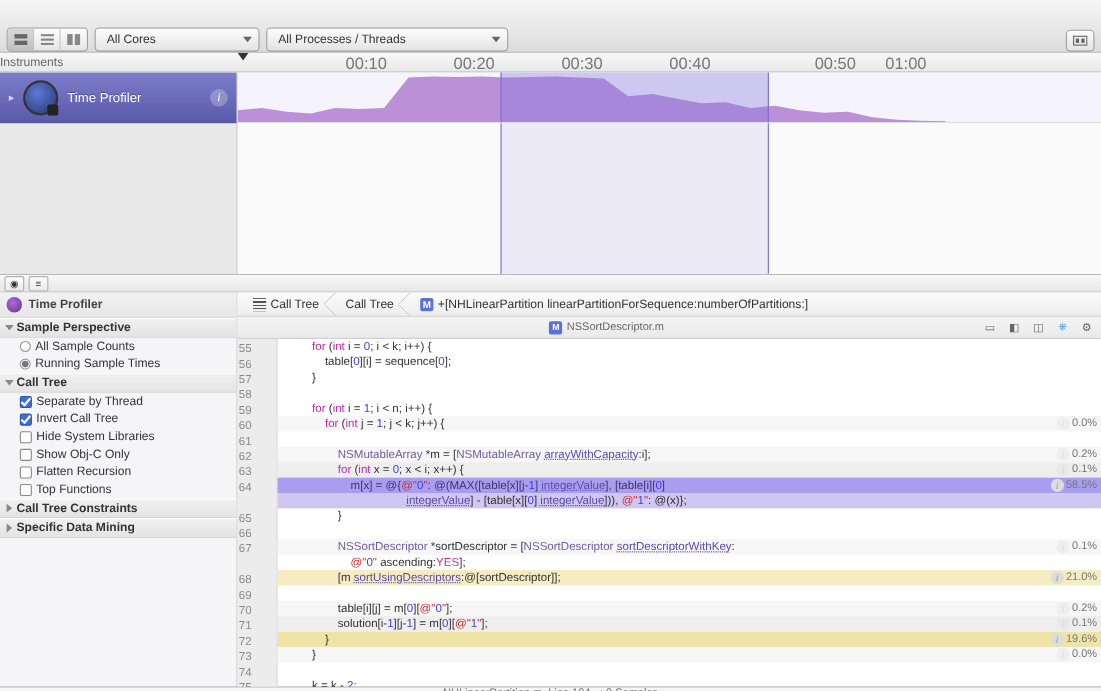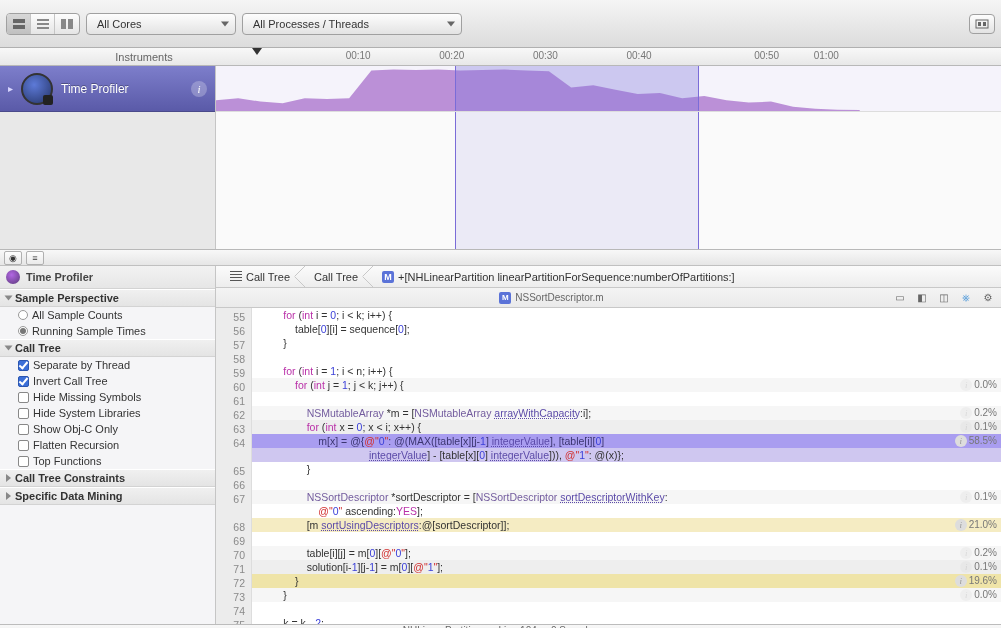--- a/index.html
+++ b/index.html
@@ -1,32 +1,32 @@
 <!DOCTYPE html>
 <html><head>
 <meta charset="utf-8">
 <style>
 * { margin:0; padding:0; box-sizing:border-box; font-family:"Lucida Grande","Helvetica Neue",sans-serif; }
 body { width:1001px; height:628px; background:#e8e8e8; overflow:hidden; font-size:11px; color:#333; }
 
 
-.toolbar { height:48px; background:linear-gradient(#f5f5f5,#dcdcdc); border-bottom:1px solid #b0b0b0; display:flex; align-items:center; padding:0 6px; gap:6px; }
+.toolbar { height:48px; background:linear-gradient(#f5f5f5,#dcdcdc); border-bottom:1px solid #b0b0b0; display:flex; align-items:flex-end; padding:0 6px; gap:6px; }
 .tb-seg { display:flex; border:1px solid #a0a0a0; border-radius:4px; overflow:hidden; background:linear-gradient(#fdfdfd,#e5e5e5); }
 .tb-btn { width:24px; height:20px; display:flex; align-items:center; justify-content:center; border-right:1px solid #c5c5c5; cursor:pointer; }
 .tb-btn:last-child { border-right:0; }
 .tb-btn.active { background:linear-gradient(#d8d8d8,#c0c0c0); }
 .tb-select { height:22px; border:1px solid #a0a0a0; border-radius:4px; background:linear-gradient(#fdfdfd,#e3e3e3); display:flex; align-items:center; padding:0 20px 0 10px; position:relative; font-size:11px; cursor:pointer; }
 .tb-select::after { content:""; position:absolute; right:6px; top:50%; width:0;height:0; border-left:4px solid transparent; border-right:4px solid transparent; border-top:5px solid #666; transform:translateY(-50%); }
 .tb-spacer { flex:1; }
 .tb-right-btn { width:26px; height:20px; border:1px solid #a0a0a0; border-radius:4px; background:linear-gradient(#fdfdfd,#e3e3e3); display:flex; align-items:center; justify-content:center; cursor:pointer; }
 
 
 .instruments-row { height:18px; background:linear-gradient(#f8f8f8,#e8e8e8); border-bottom:1px solid #b8b8b8; display:flex; }
-.instruments-label { width:216px; text-align:center; font-size:11px; line-height:18px; color:#666;margin-left:36px; }
-.ruler { flex:1; position:relative; font-size:10px; color:#777; overflow:hidden; }
+.instruments-label { width:216px; font-size:11px; line-height:18px; color:#666; }
+.ruler { flex:1; position:relative; font-size:15px; color:#777; overflow:hidden; }
 .ruler-inner { position:absolute; inset:0; }
 .ruler span { position:absolute; top:2px; }
 .playhead { position:absolute; left:0; top:0; width:0;height:0; border-left:5px solid transparent; border-right:5px solid transparent; border-top:7px solid #333; z-index:5; }
 
 
 .tracks { display:flex; height:184px; background:#fafafa; border-bottom:1px solid #b8b8b8; }
 .track-header-col { width:216px; background:#e8e8e8; border-right:1px solid #c5c5c5; }
 .track-header { height:46px; background:linear-gradient(#7d7ecb,#5a5aa8); display:flex; align-items:center; padding:0 8px; gap:8px; color:#fff; border-bottom:1px solid #4a4a8a; }
 .instrument-icon { width:32px; height:32px; border-radius:16px; background:radial-gradient(circle at 40% 35%,#5d7ad8,#253468); border:2px solid #333; position:relative; }
 .instrument-icon::after { content:""; position:absolute; right:-2px; bottom:-2px; width:10px;height:10px; background:#222; border-radius:2px; }
@@ -67,21 +67,21 @@
 .jb-m { background:#5b73d8; color:#fff; font-size:9px; font-weight:bold; text-align:center; line-height:12px; border-radius:2px; }
 .jb-lines { background:#555; }
 .tabbar { height:20px; border-bottom:1px solid #c8c8c8; background:linear-gradient(#f4f4f4,#eaeaea); display:flex; align-items:center; font-size:10px; color:#666; }
 .tabbar-center { flex:1; text-align:center; display:flex; justify-content:center; align-items:center; gap:4px; }
 .tab-icon { width:12px;height:12px; background:#5b73d8; color:#fff; font-size:8px; text-align:center; line-height:12px; border-radius:2px; font-weight:bold; }
 .tabbar-right { display:flex; gap:4px; padding:0 4px; }
 .tb-small { width:18px;height:16px; display:flex;align-items:center;justify-content:center; cursor:pointer; color:#666; }
 
 
 .code { flex:1; display:flex; overflow:auto; font-family:Menlo,Monaco,monospace; font-size:10.5px; }
-.gutter { width:36px; background:#ececec; text-align:right; color:#8a8a8a; padding:2px 6px 2px 0; border-right:1px solid #ddd; }
+.gutter { width:36px; background:#ececec; text-align:center; color:#8a8a8a; padding:2px 22px 2px 0; border-right:1px solid #ddd; }
 .gutter div { height:14px; line-height:14px; }
 .lines { flex:1; position:relative; }
 .line { height:14px; line-height:14px; white-space:pre; padding-left:8px; position:relative; }
 .line .pct-cell { position:absolute; right:4px; top:0; display:flex; align-items:center; gap:2px; font-family:"Lucida Grande",sans-serif; font-size:10px; color:#777; }
 .pct-info { width:12px;height:12px;border-radius:6px; background:#ddd; color:#999; font-style:italic; font-family:Georgia,serif; font-size:9px; text-align:center; line-height:12px; }
 .bg-light { background:#f6f6f6; }
 .bg-dark { background:#eeeeee; }
 .bg-yellow { background:#f5ecc3; }
 .bg-yellow2 { background:#efe4a8; }
 .bg-purple { background:#cfc7f0;padding-left:47px; }
@@ -204,24 +204,20 @@
       <span>Call Tree</span>
     </div>
     <div id="sb-calltree">
         <div class="sb-item">
           <span class="sb-check on"></span>
           <span>Separate by Thread</span>
         </div>
         <div class="sb-item">
           <span class="sb-check on"></span>
           <span>Invert Call Tree</span>
-        </div>
-        <div class="sb-item">
-          <span class="sb-check"></span>
-          <span>Hide Missing Symbols</span>
         </div>
         <div class="sb-item">
           <span class="sb-check"></span>
           <span>Hide System Libraries</span>
         </div>
         <div class="sb-item">
           <span class="sb-check"></span>
           <span>Show Obj-C Only</span>
         </div>
         <div class="sb-item">

